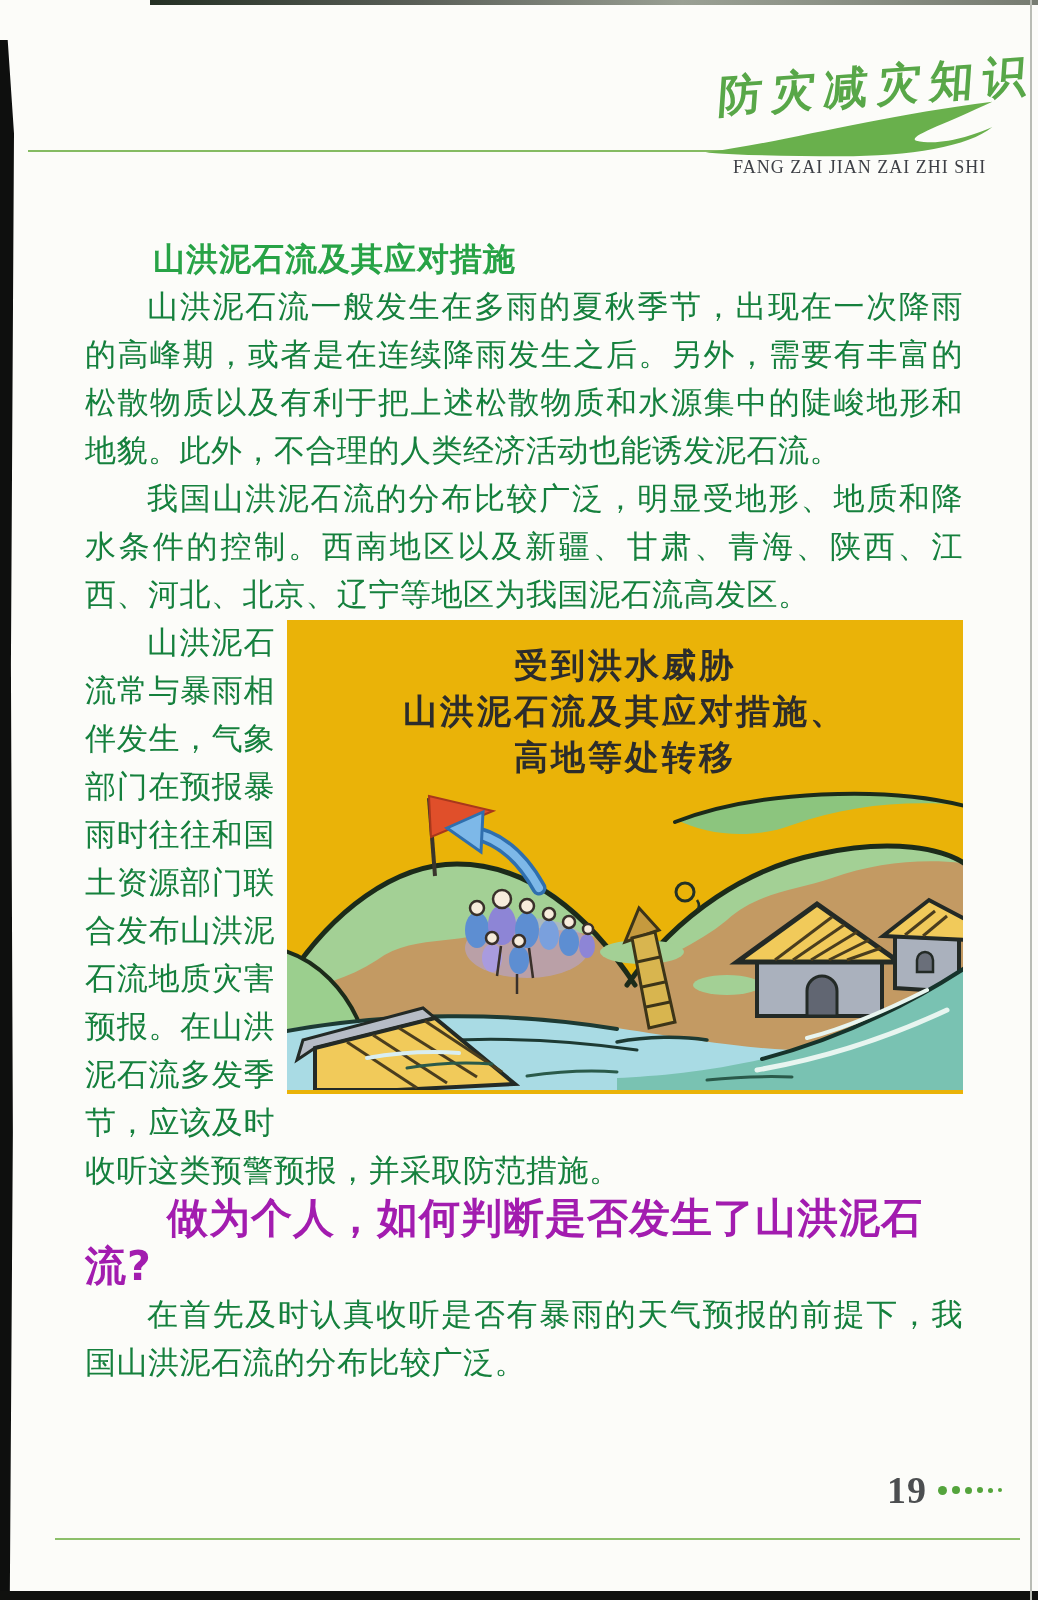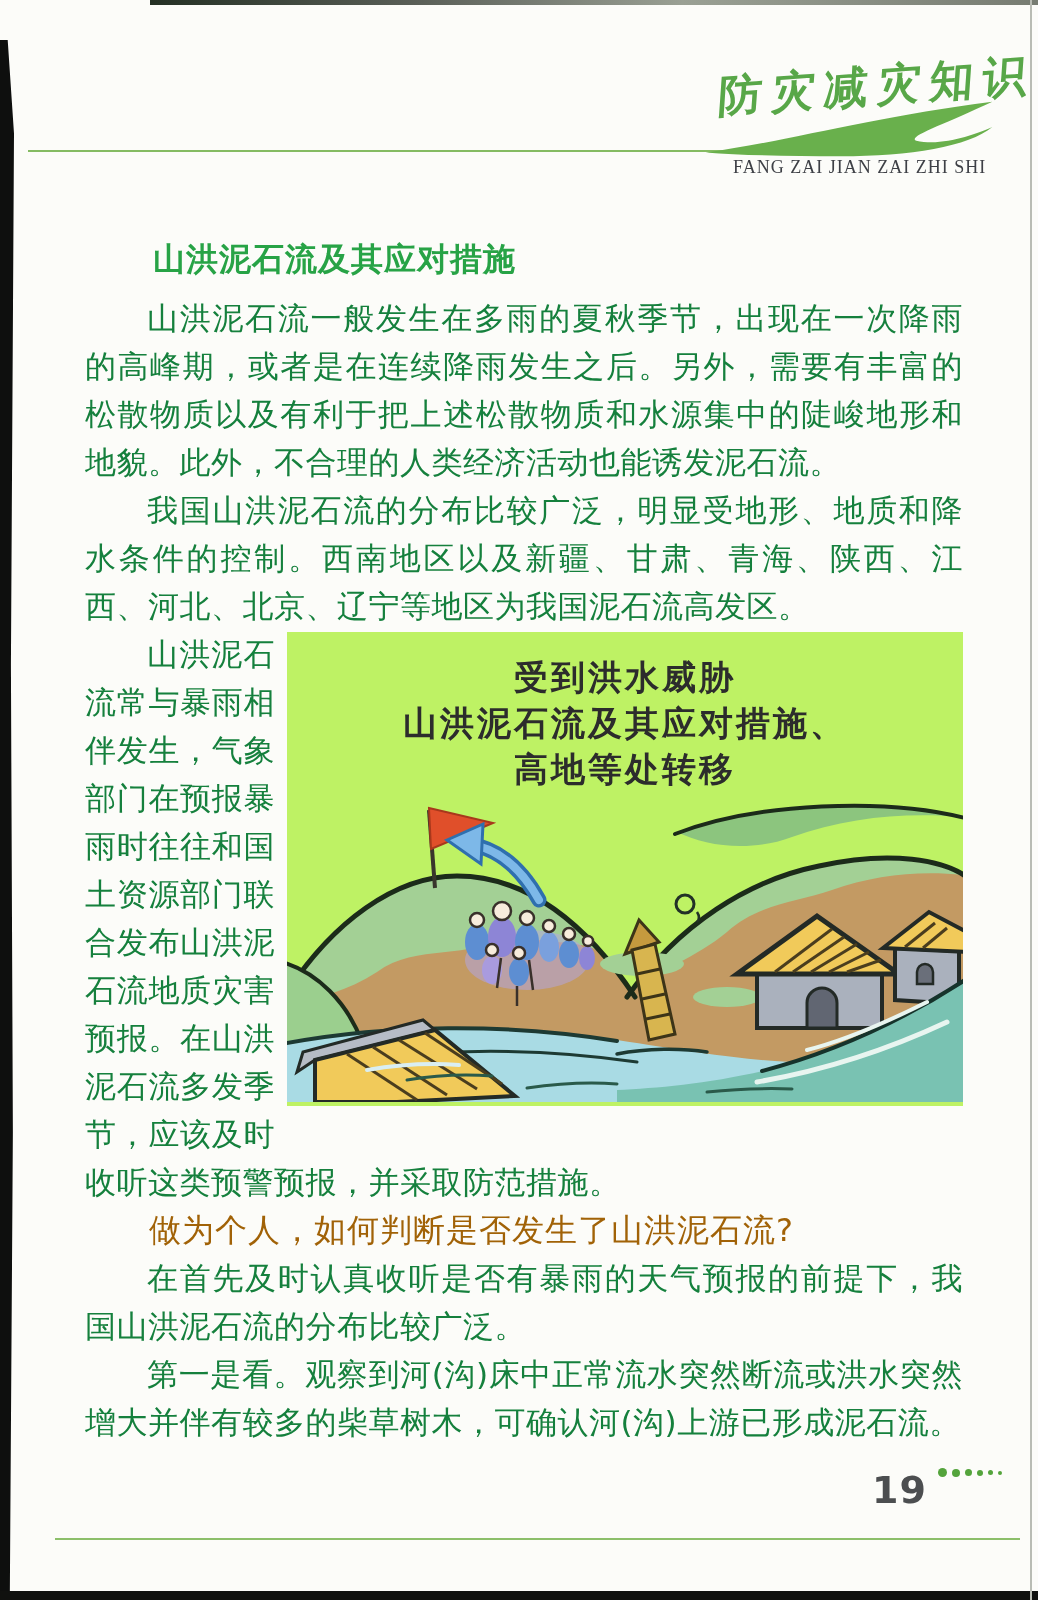--- a/index.html
+++ b/index.html
@@ -28,40 +28,40 @@
   .logo-en {
     position:absolute; left:733px; top:157px; width:260px;
     font-family:"Liberation Serif", serif; font-weight:400;
     font-size:18px; letter-spacing:1px; color:#3e4046; white-space:nowrap;
   }
 
   
   .content { position:absolute; left:85px; top:238px; width:900px; }
   .title {
     color:#27a346; font-size:32px; font-weight:700;
-    margin-left:68px; margin-bottom:12px; letter-spacing:1px;
+    margin-left:68px; margin-bottom:0; letter-spacing:1px;
   }
   .content p {
     width:878px; font-size:31px; line-height:48px; color:#15803d;
     text-align:justify; text-indent:2em; letter-spacing:0.5px;
   }
   .para-with-figure { overflow:hidden; width:878px; }
-  .figure { float:right; width:676px; margin:2px 0 10px 12px; background:#bef264; }
+  .figure { float:right; width:676px; margin:2px 0 10px 12px; background:#eab308; }
   .caption {
     padding-top:22px; text-align:center; font-weight:800;
     font-size:34px; line-height:46px; color:#2c2c2c; letter-spacing:3px;
   }
   .subheading {
-    color:#a16207; font-size:32px; font-weight:400; line-height:48px;
+    color:#a21caf; font-size:41px; font-weight:700; line-height:48px;
     text-indent:2em; letter-spacing:1px; width:878px;
   }
 
   
   .footer-rule { position:absolute; left:55px; top:1538px; width:965px; height:2px; background:#8cbf6a; }
-  .pageno { position:absolute; right:36px; top:1468px; display:flex; align-items:flex-start; }
+  .pageno { position:absolute; right:36px; top:1468px; display:flex; align-items:center;font-family:Liberation Serif, serif; }
   .pageno .num { font-size:38px; font-weight:700; color:#4c4e50; letter-spacing:1px; }
   .dots { display:flex; align-items:center; margin-left:6px; }
   .dots i { display:inline-block; border-radius:50%; background:#54a43c; margin-left:5px; }
   .dots i:nth-child(1){width:9px;height:9px;}
   .dots i:nth-child(2){width:8px;height:8px;}
   .dots i:nth-child(3){width:7px;height:7px;}
   .dots i:nth-child(4){width:6px;height:6px;}
   .dots i:nth-child(5){width:5px;height:5px;}
   .dots i:nth-child(6){width:4px;height:4px;}
 </style>
@@ -203,21 +203,20 @@
             <path d="M80,278 C115,272 145,271 172,273" stroke="#d9eef2" stroke-width="4"></path>
             <path d="M420,300 C450,297 480,296 505,297" stroke="#2a5a4a" stroke-width="3"></path>
           </g>
         </svg>
       </figure>
       <p>山洪泥石流常与暴雨相伴发生，气象部门在预报暴雨时往往和国土资源部门联合发布山洪泥石流地质灾害预报。在山洪泥石流多发季节，应该及时收听这类预警预报，并采取防范措施。</p>
     </div>
 
     <h3 class="subheading">做为个人，如何判断是否发生了山洪泥石流?</h3>
     <p>在首先及时认真收听是否有暴雨的天气预报的前提下，我国山洪泥石流的分布比较广泛。</p>
-    <p>第一是看。观察到河(沟)床中正常流水突然断流或洪水突然增大并伴有较多的柴草树木，可确认河(沟)上游已形成泥石流。</p>
   </div>
 
   <div class="pageno">
     <span class="num">19</span>
     <span class="dots">
         <i></i>
         <i></i>
         <i></i>
         <i></i>
         <i></i>

